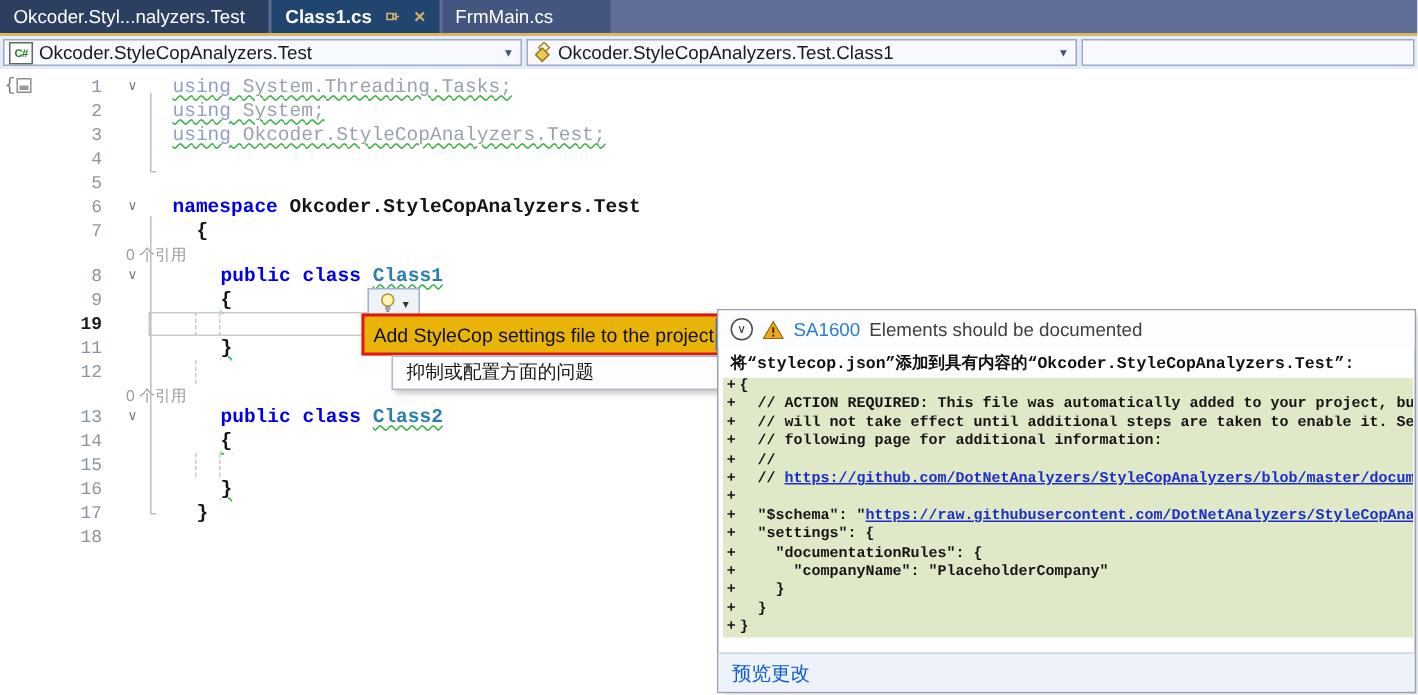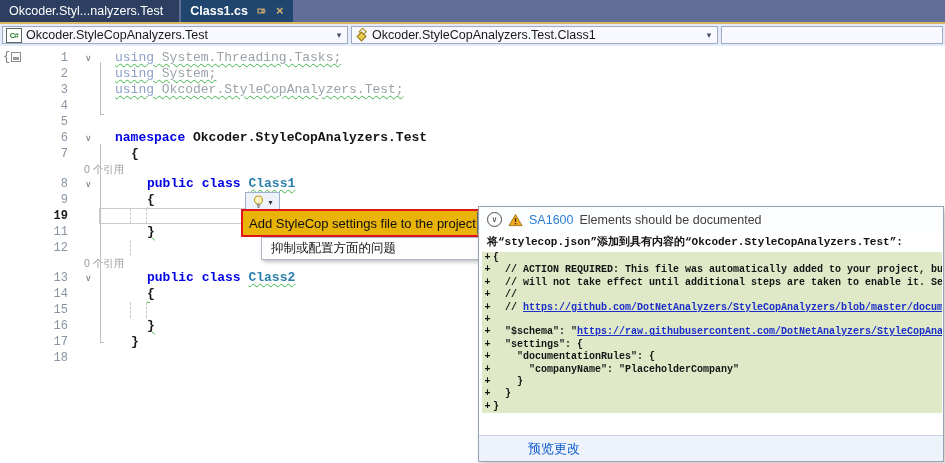--- a/index.html
+++ b/index.html
@@ -63,39 +63,42 @@
   .phead{height:25px;display:flex;align-items:center;gap:6px;padding-left:8px;font-size:12.5px;background:#fcfdfe;}
   .chevcirc{width:15px;height:15px;border:1px solid #4c4c4c;border-radius:50%;display:flex;align-items:center;justify-content:center;font-size:8px;color:#333;box-sizing:border-box;}
   .ruleid{color:#2d7dd2;}
   .ruletxt{color:#404040;}
   .instr{font-family:"Liberation Mono",monospace;font-size:11px;font-weight:bold;color:#111;padding:2px 0 1px 8px;white-space:nowrap;overflow:hidden;}
   .diff{margin:2px 1px 0 3px;background:#dfe9c8;}
   .dline{height:12.4px;line-height:12.4px;font-family:"Liberation Mono",monospace;font-size:10px;font-weight:bold;color:#151515;white-space:pre;overflow:hidden;}
   .dline .plus{display:inline-block;width:11px;text-align:center;}
   .dlink{color:#1b2ec9;text-decoration:underline;}
   .pfoot{position:absolute;left:0;right:0;bottom:0;height:26px;background:#edf2fb;border-top:1px solid #c9d4e4;display:flex;align-items:center;padding-left:9px;box-sizing:border-box;}
-  .pfoot .lnk{color:#0a5ad0;font-size:13px;cursor:pointer;margin-left:40px;}
+  .pfoot .lnk{color:#0a5ad0;font-size:13px;cursor:pointer;}
 </style>
 </head>
 <body>
 
 <div class="screen">
 
   <div class="tabstrip">
       <div class="tab t1">
         <span>Okcoder.Styl...nalyzers.Test</span>
       </div>
       <div class="tab t2 active">
         <span>Class1.cs</span>
         <span class="ticon">
           <svg width="10" height="10" viewBox="0 0 10 10">
             <path d="M1 3 h4 v4 H1 z M5 4 l2 -1 v4 l-2 -1 M7 5 h2" fill="none" stroke="#d8b06c" stroke-width="1.1"></path>
           </svg>
         </span>
         <span class="ticon closex">×</span>
+      </div>
+      <div class="tab t3">
+        <span>FrmMain.cs</span>
       </div>
     </div>
   <div class="goldline"></div>
 
   <div class="navbar">
     <div class="combo" style="left:2px;width:346px;">
       <span class="csicon">C#</span>
       <span class="val">Okcoder.StyleCopAnalyzers.Test</span>
       <span class="drop">▾</span>
     </div>
@@ -257,20 +260,21 @@
         <rect x="7.3" y="10.2" width="1.4" height="1.5" fill="#3a2a05"></rect>
       </svg>
       <span class="ruleid">SA1600</span>
       <span class="ruletxt">Elements should be documented</span>
     </div>
     <div class="instr">将“stylecop.json”添加到具有内容的“Okcoder.StyleCopAnalyzers.Test”:</div>
     <div class="diff">
         <div class="dline"><span class="plus">+</span><span>{</span></div>
         <div class="dline"><span class="plus">+</span><span>  // ACTION REQUIRED: This file was automatically added to your project, but it</span></div>
         <div class="dline"><span class="plus">+</span><span>  // will not take effect until additional steps are taken to enable it. See the</span></div>
+        <div class="dline"><span class="plus">+</span><span>  // following page for additional information:</span></div>
         <div class="dline"><span class="plus">+</span><span>  //</span></div>
         <div class="dline"><span class="plus">+</span><span>  // </span><span class="dlink">https://github.com/DotNetAnalyzers/StyleCopAnalyzers/blob/master/documentation/EnableConfiguration.md</span></div>
         <div class="dline"><span class="plus">+</span></div>
         <div class="dline"><span class="plus">+</span><span>  "$schema": "</span><span class="dlink">https://raw.githubusercontent.com/DotNetAnalyzers/StyleCopAnalyzers/master/StyleCop.Analyzers/StyleCop.Analyzers/Settings/stylecop.schema.json</span></div>
         <div class="dline"><span class="plus">+</span><span>  "settings": {</span></div>
         <div class="dline"><span class="plus">+</span><span>    "documentationRules": {</span></div>
         <div class="dline"><span class="plus">+</span><span>      "companyName": "PlaceholderCompany"</span></div>
         <div class="dline"><span class="plus">+</span><span>    }</span></div>
         <div class="dline"><span class="plus">+</span><span>  }</span></div>
         <div class="dline"><span class="plus">+</span><span>}</span></div>

